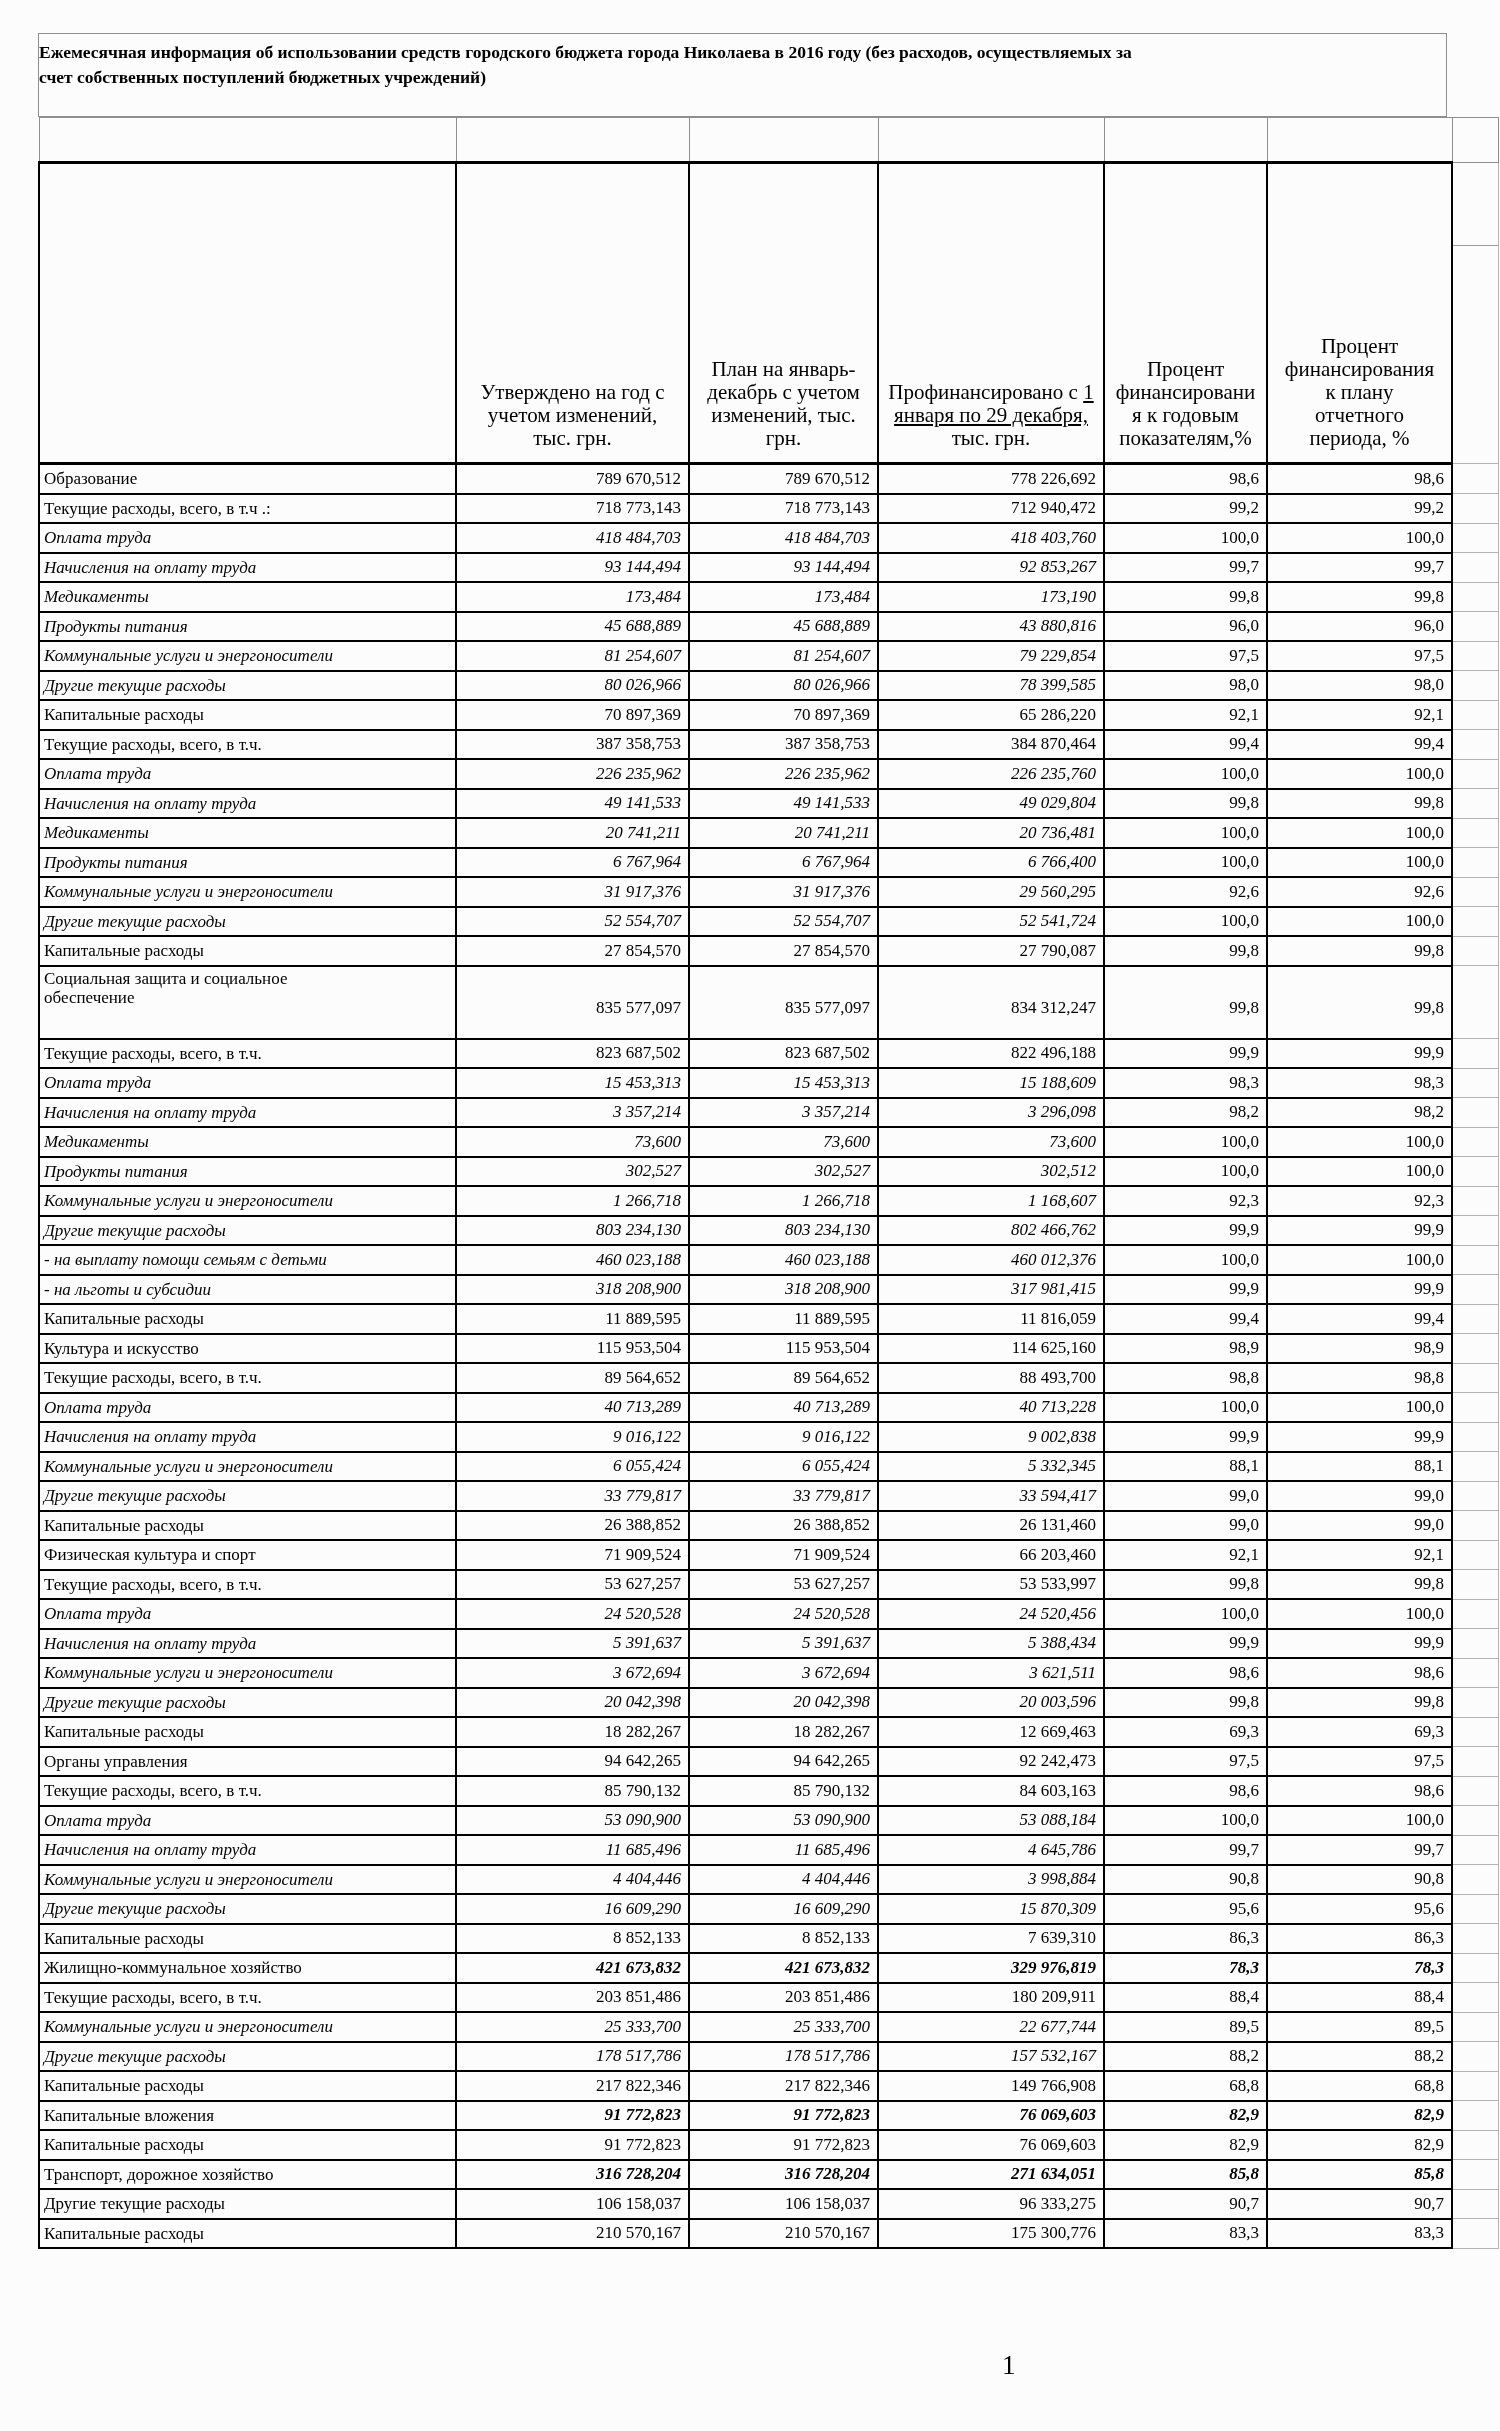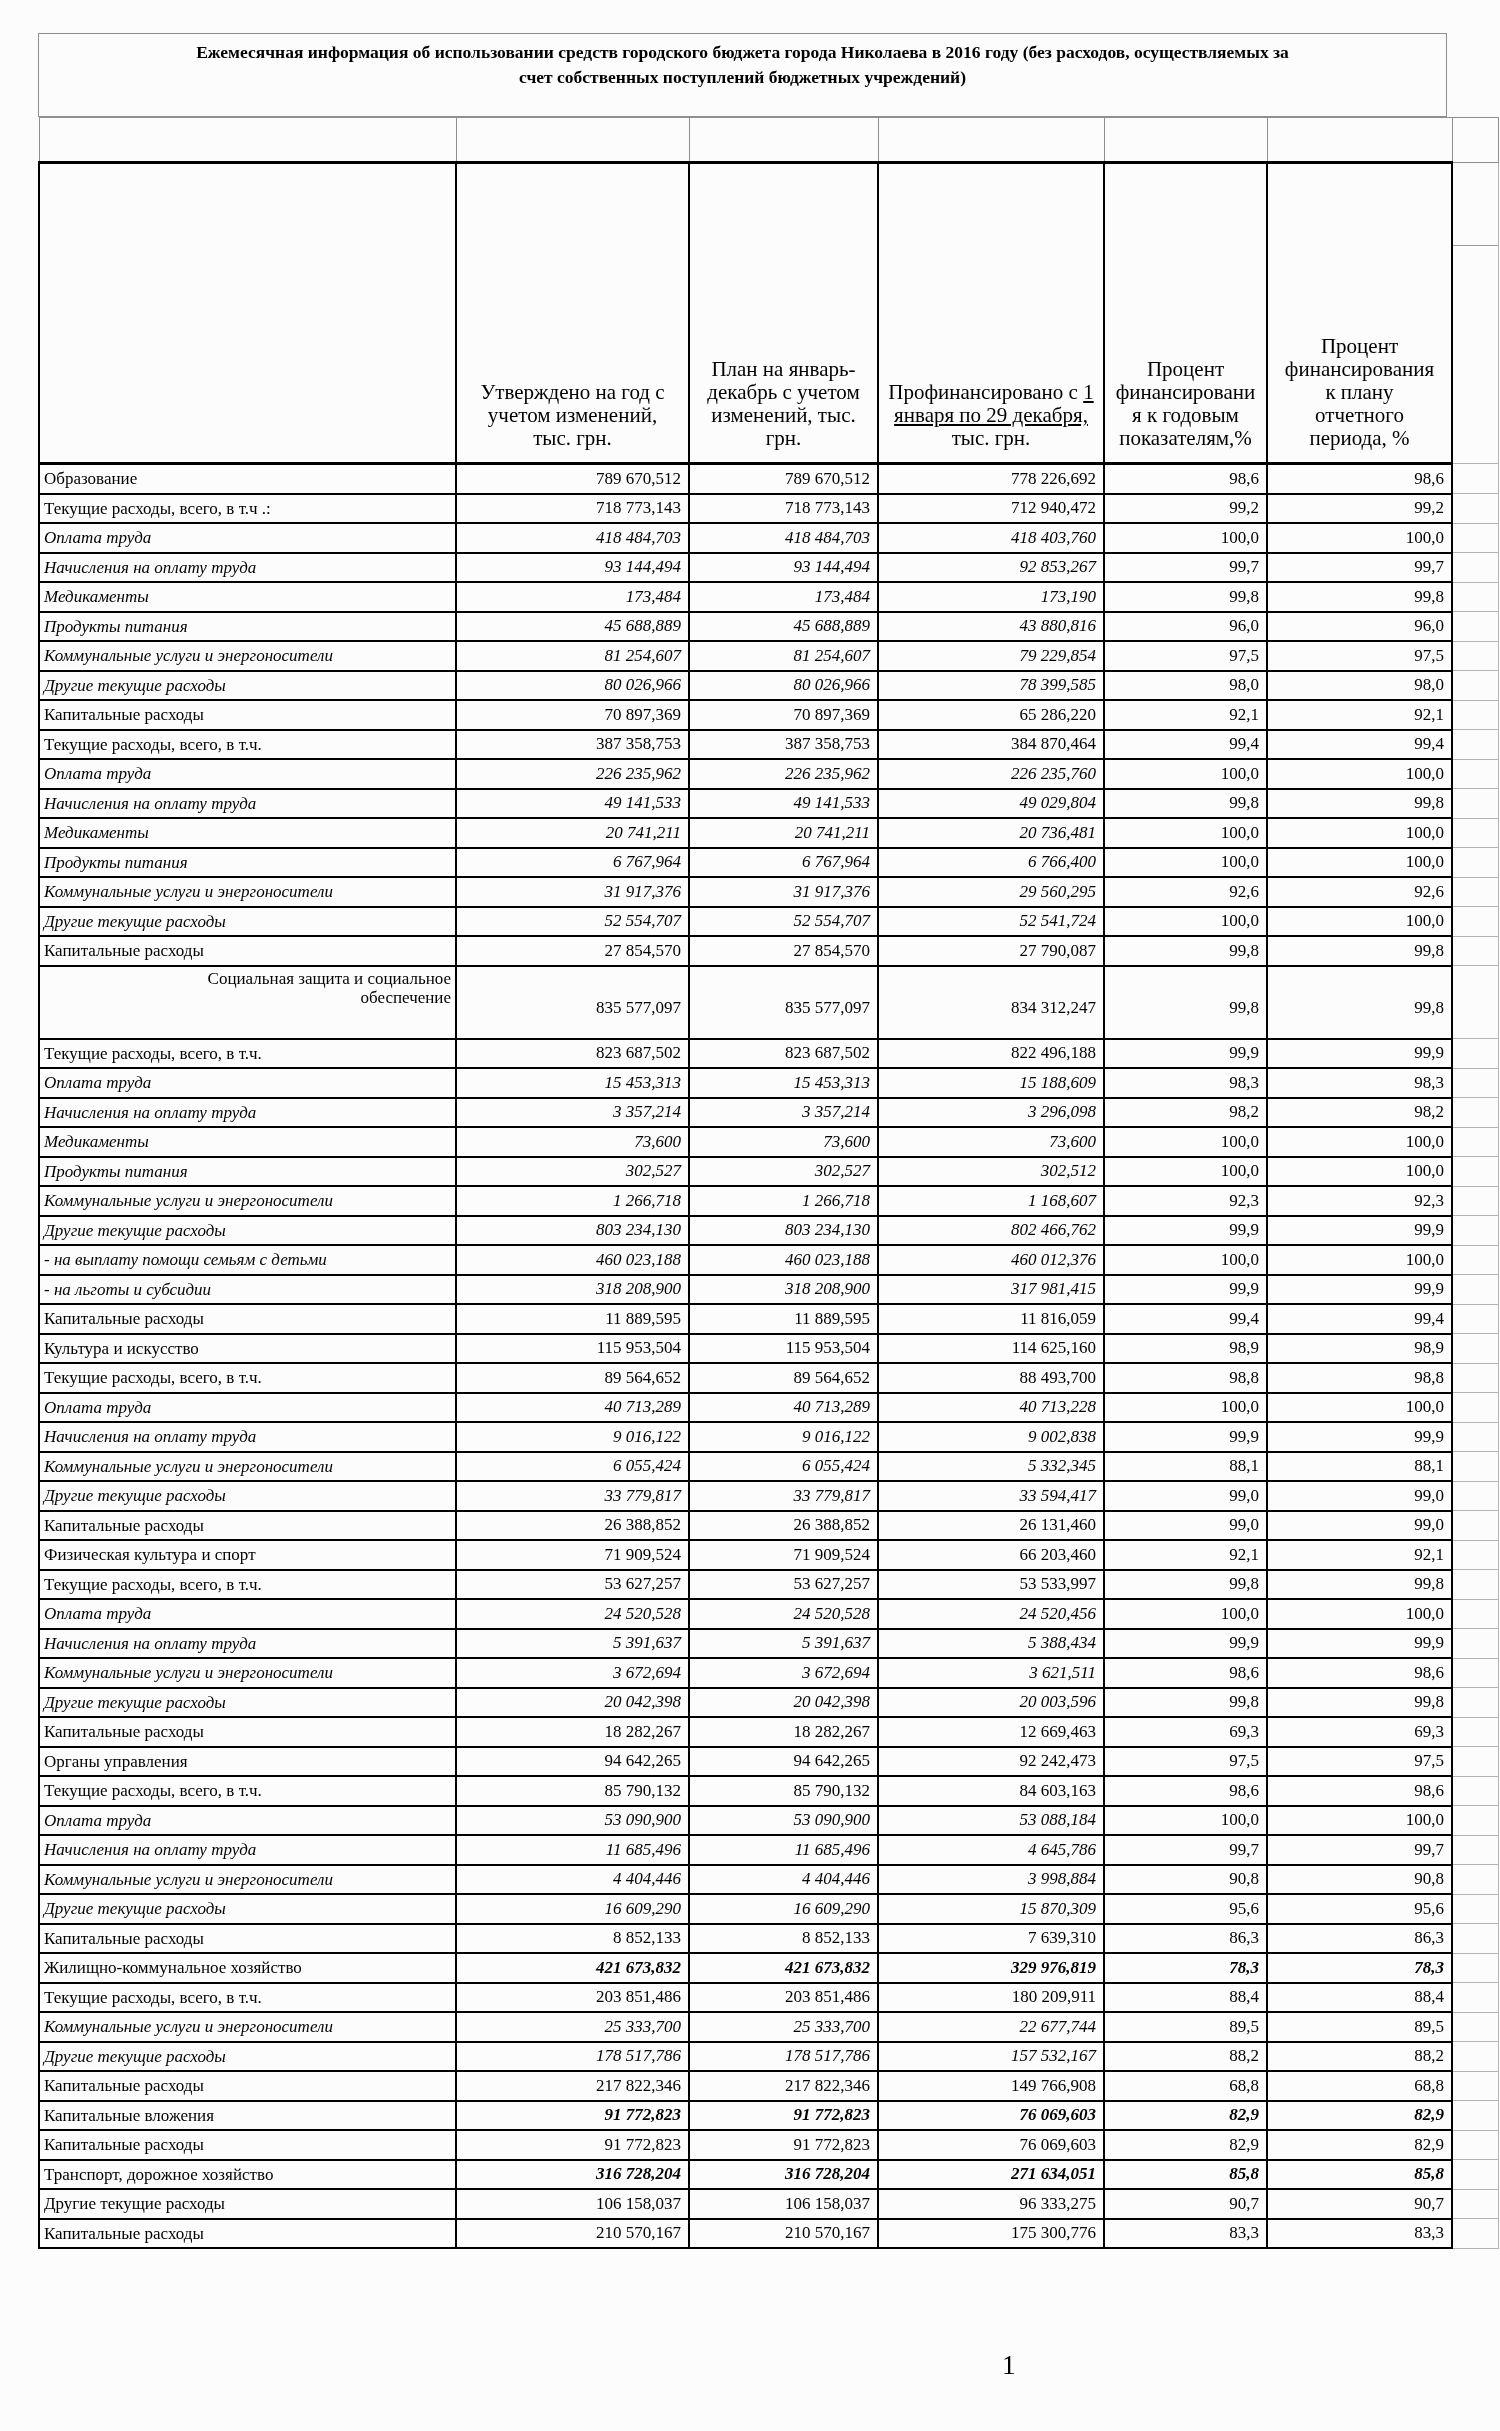--- a/index.html
+++ b/index.html
@@ -2,21 +2,21 @@
 <html><head>
 <meta charset="utf-8">
 <style>
   html,body{margin:0;padding:0;background:#e9e9e9;}
   .page{
     position:relative;width:1500px;height:2431px;background:#fcfcfc;
     font-family:"Liberation Serif","DejaVu Serif",serif;color:#000;overflow:hidden;
   }
   .title-box{
     position:absolute;left:38px;top:33px;width:1409px;height:84px;box-sizing:border-box;
-    border:1px solid #8f8f8f;text-align:center;font-weight:bold;font-size:17.5px;
+    border:1px solid #8f8f8f;text-align:left;font-weight:bold;font-size:17.5px;
     line-height:25px;white-space:pre-line;padding-top:6px;
   }
   table.budget{
     position:absolute;left:38px;top:117px;width:1459px;
     border-collapse:collapse;table-layout:fixed;
   }
   
   tr.strip td{height:41px;border:1px solid #8f8f8f;}
   
   tr.head th{
@@ -26,21 +26,21 @@
   }
   tr.head th.ghost-head{border:1px solid #b3b3b3;border-left:2px solid #000;vertical-align:top;padding:0;}
   .ghost-split{margin-top:82px;border-top:1px solid #9a9a9a;height:0;}
   tbody td{
     border:2px solid #000;height:27.5px;font-size:17px;vertical-align:middle;
     padding:0;box-sizing:content-box;
   }
   td.label{text-align:left;padding:0 4px;line-height:19px;white-space:pre-line;}
   td.num{text-align:right;padding-right:7px;white-space:nowrap;}
   td.ghost{border:1px solid #b3b3b3;border-left:2px solid #000;}
-  tr.tall td{height:51px;text-align:right;}
+  tr.tall td{height:51px;}
   tr.tall td.label{vertical-align:top;padding-top:2px;}
   tr.tall td.num{vertical-align:bottom;padding-bottom:20px;}
   .f-b{font-weight:normal;}
   .f-i{font-style:italic;}
   .f-bi{font-weight:bold;font-style:italic;}
   .page-number{position:absolute;left:1002px;top:2350px;font-size:27px;}
 </style>
 </head>
 <body>
 

